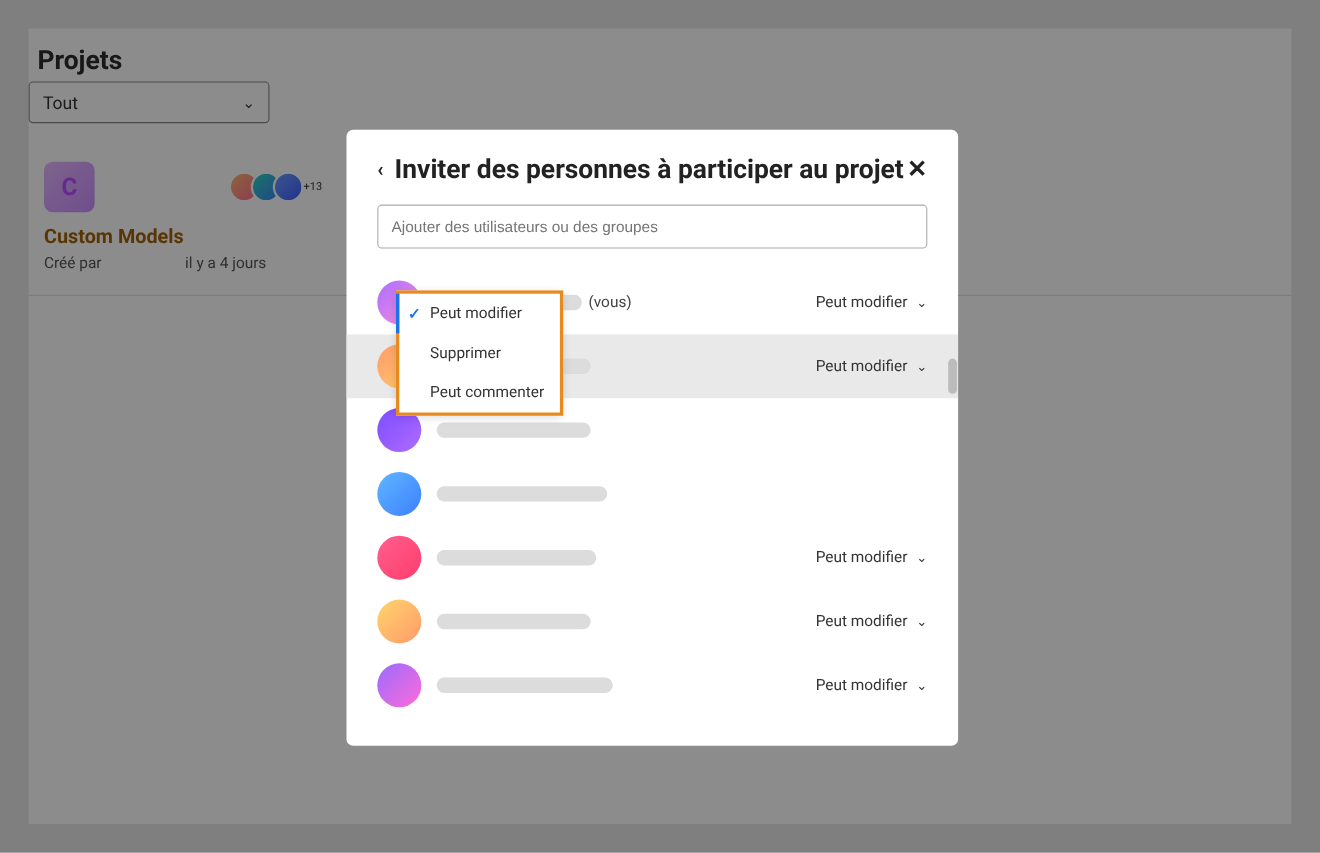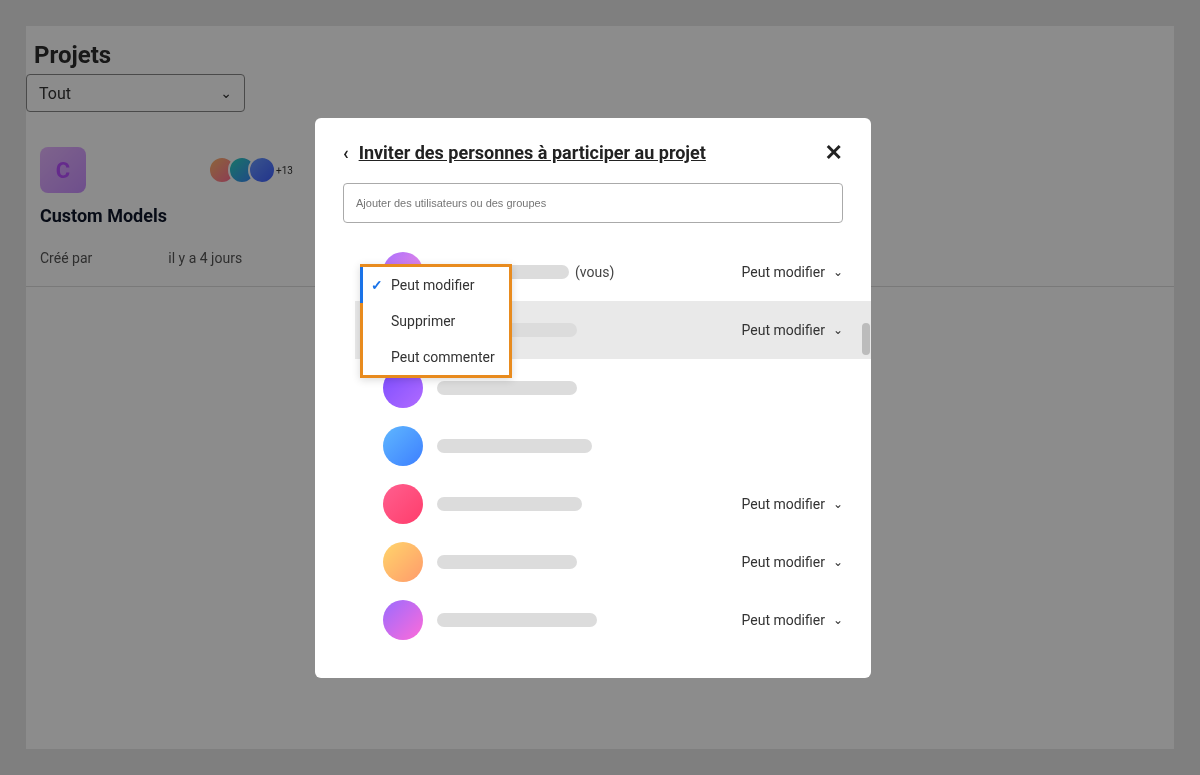--- a/index.html
+++ b/index.html
@@ -61,24 +61,24 @@
   .av {
     width: 28px; height: 28px; border-radius: 50%;
     border: 2px solid #fff;
     margin-left: -8px;
     display: inline-block;
   }
   .avatars .more {
     font-size: 10px; color: #333; margin-left: 0;
   }
   .proj-name {
-    margin-top: 12px; font-size: 18px; font-weight: 700; color: #0f172a;
+    margin-top: 12px; font-size: 18px; font-weight: 700; color: #a16207;
   }
   .proj-meta {
-    margin-top: 24px; font-size: 14px; color: #555;
+    margin-top: 6px; font-size: 14px; color: #555;
     display: flex; align-items: center; gap: 6px;
   }
   .redact {
     display: inline-block; background: #fff; border-radius: 10px;
     height: 16px; width: 64px;
   }
 
   
   .modal {
     position: absolute;
@@ -88,32 +88,32 @@
     border-radius: 6px;
     display: flex; flex-direction: column;
     overflow: hidden;
   }
   .modal-header {
     display: flex; align-items: center; justify-content: space-between;
     padding: 22px 28px 18px 28px;
   }
   .mh-left { display: flex; align-items: center; gap: 10px; }
   .back-chev { font-size: 18px; font-weight: 700; color: #222; cursor: pointer; }
-  .modal-title { font-size: 18px; font-weight: 700; color: #222; text-decoration: underline; }
+  .modal-title { font-size: 24px; font-weight: 700; color: #222; }
   .close-x { font-size: 22px; font-weight: 700; color: #222; cursor: pointer; }
   .modal-body { padding: 0 28px; flex: 1; position: relative; }
   .add-input {
     width: 100%; height: 40px;
     border: 1px solid #aaa; border-radius: 4px;
-    padding: 0 12px; font-size: 11px;
+    padding: 0 12px; font-size: 14px;
     color: #666;
   }
   .user-list {
     margin-top: 20px;
-    margin-left: -28px; margin-right: -28px; padding-left: 40px;
+    margin-left: -28px; margin-right: -28px;
   }
   .user-row {
     display: flex; align-items: center;
     padding: 10px 28px;
     height: 58px;
   }
   .user-row.highlight { background: #e9e9e9; }
   .u-av {
     width: 40px; height: 40px; border-radius: 50%;
     flex-shrink: 0; margin-right: 14px;

